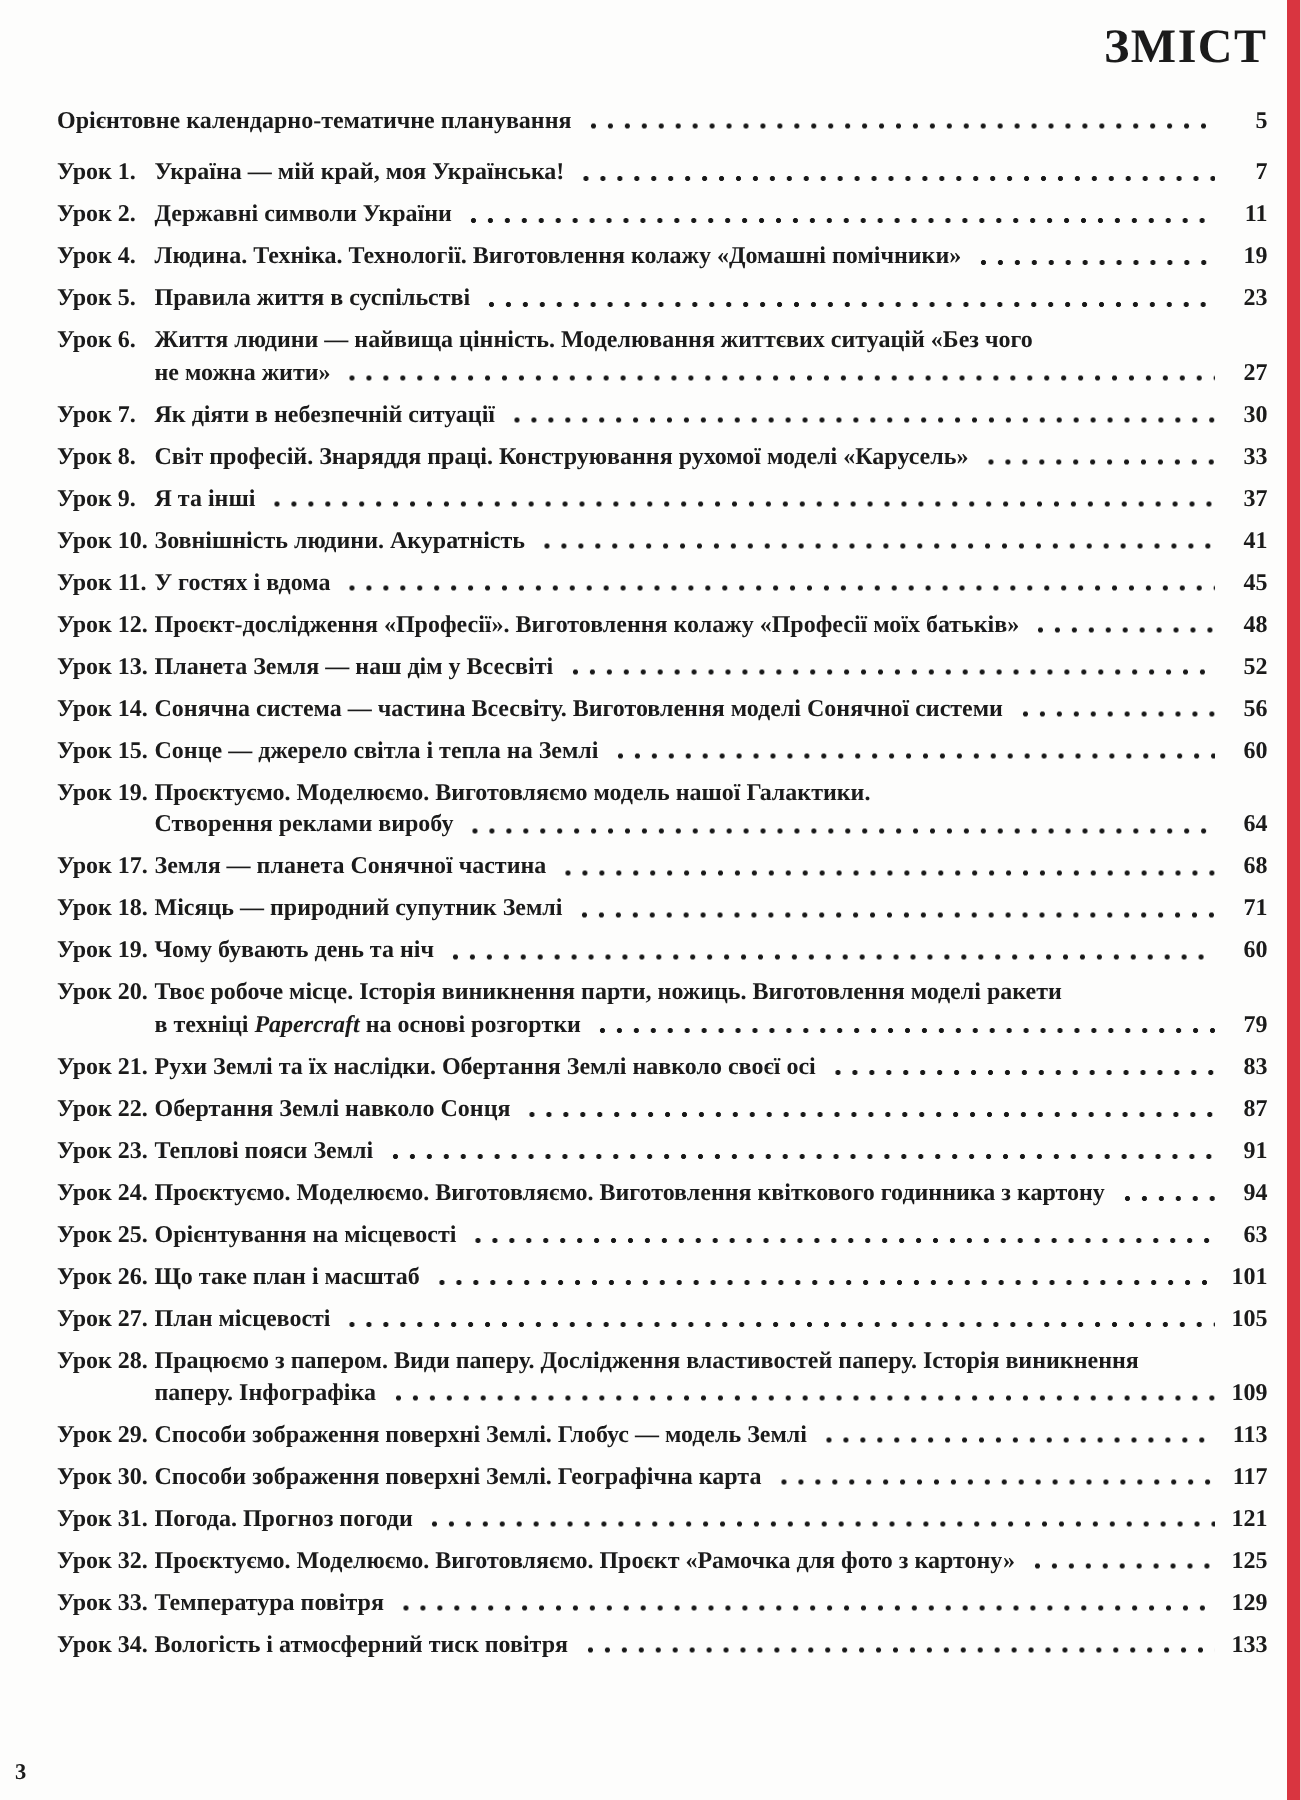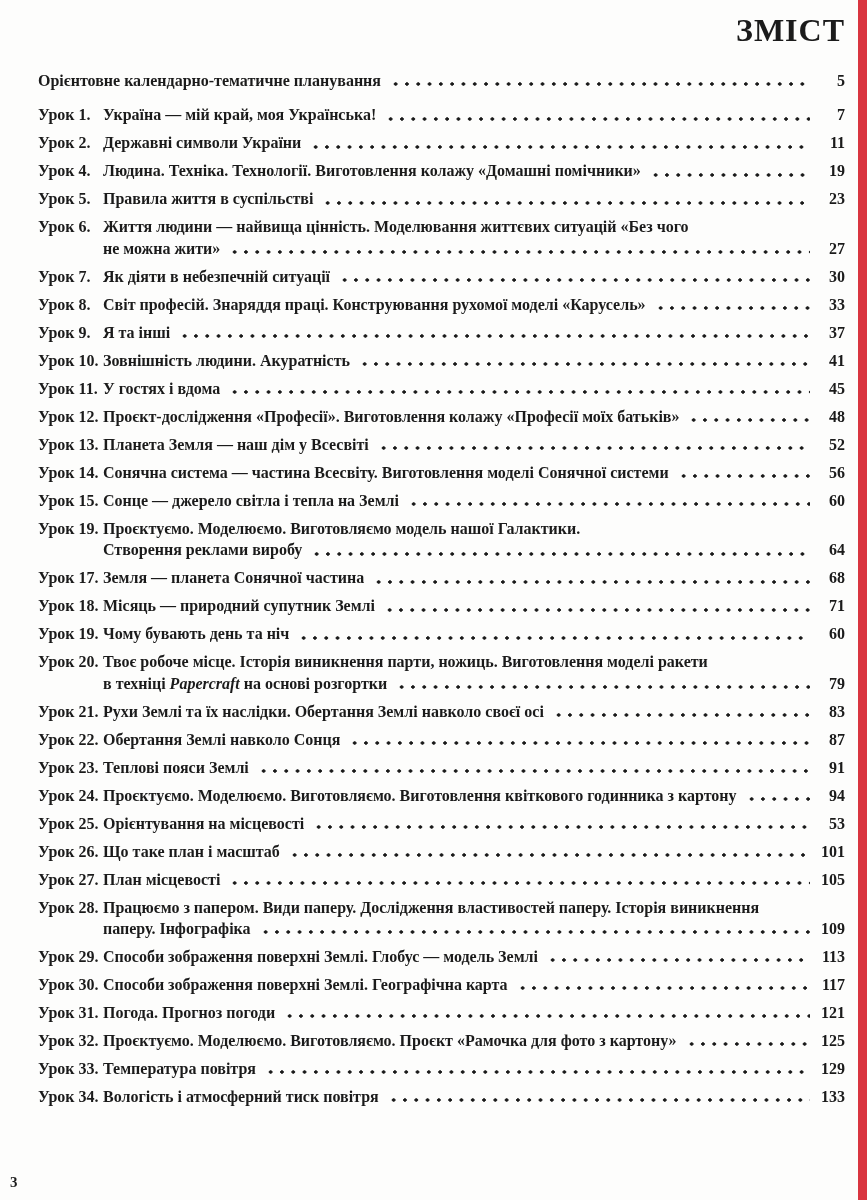--- a/index.html
+++ b/index.html
@@ -342,21 +342,21 @@
           </div>
         </div>
   </div>
 
   <div class="row">
     <div class="label">Урок 25.</div>
     <div class="content">
           <div class="line">
             <span class="txt">Орієнтування на місцевості</span>
             <span class="leader"></span>
-            <span class="pagenum">53</span>
+            <span class="pagenum">63</span>
           </div>
         </div>
   </div>
 
   <div class="row">
     <div class="label">Урок 26.</div>
     <div class="content">
           <div class="line">
             <span class="txt">Що таке план і масштаб</span>
             <span class="leader"></span>

